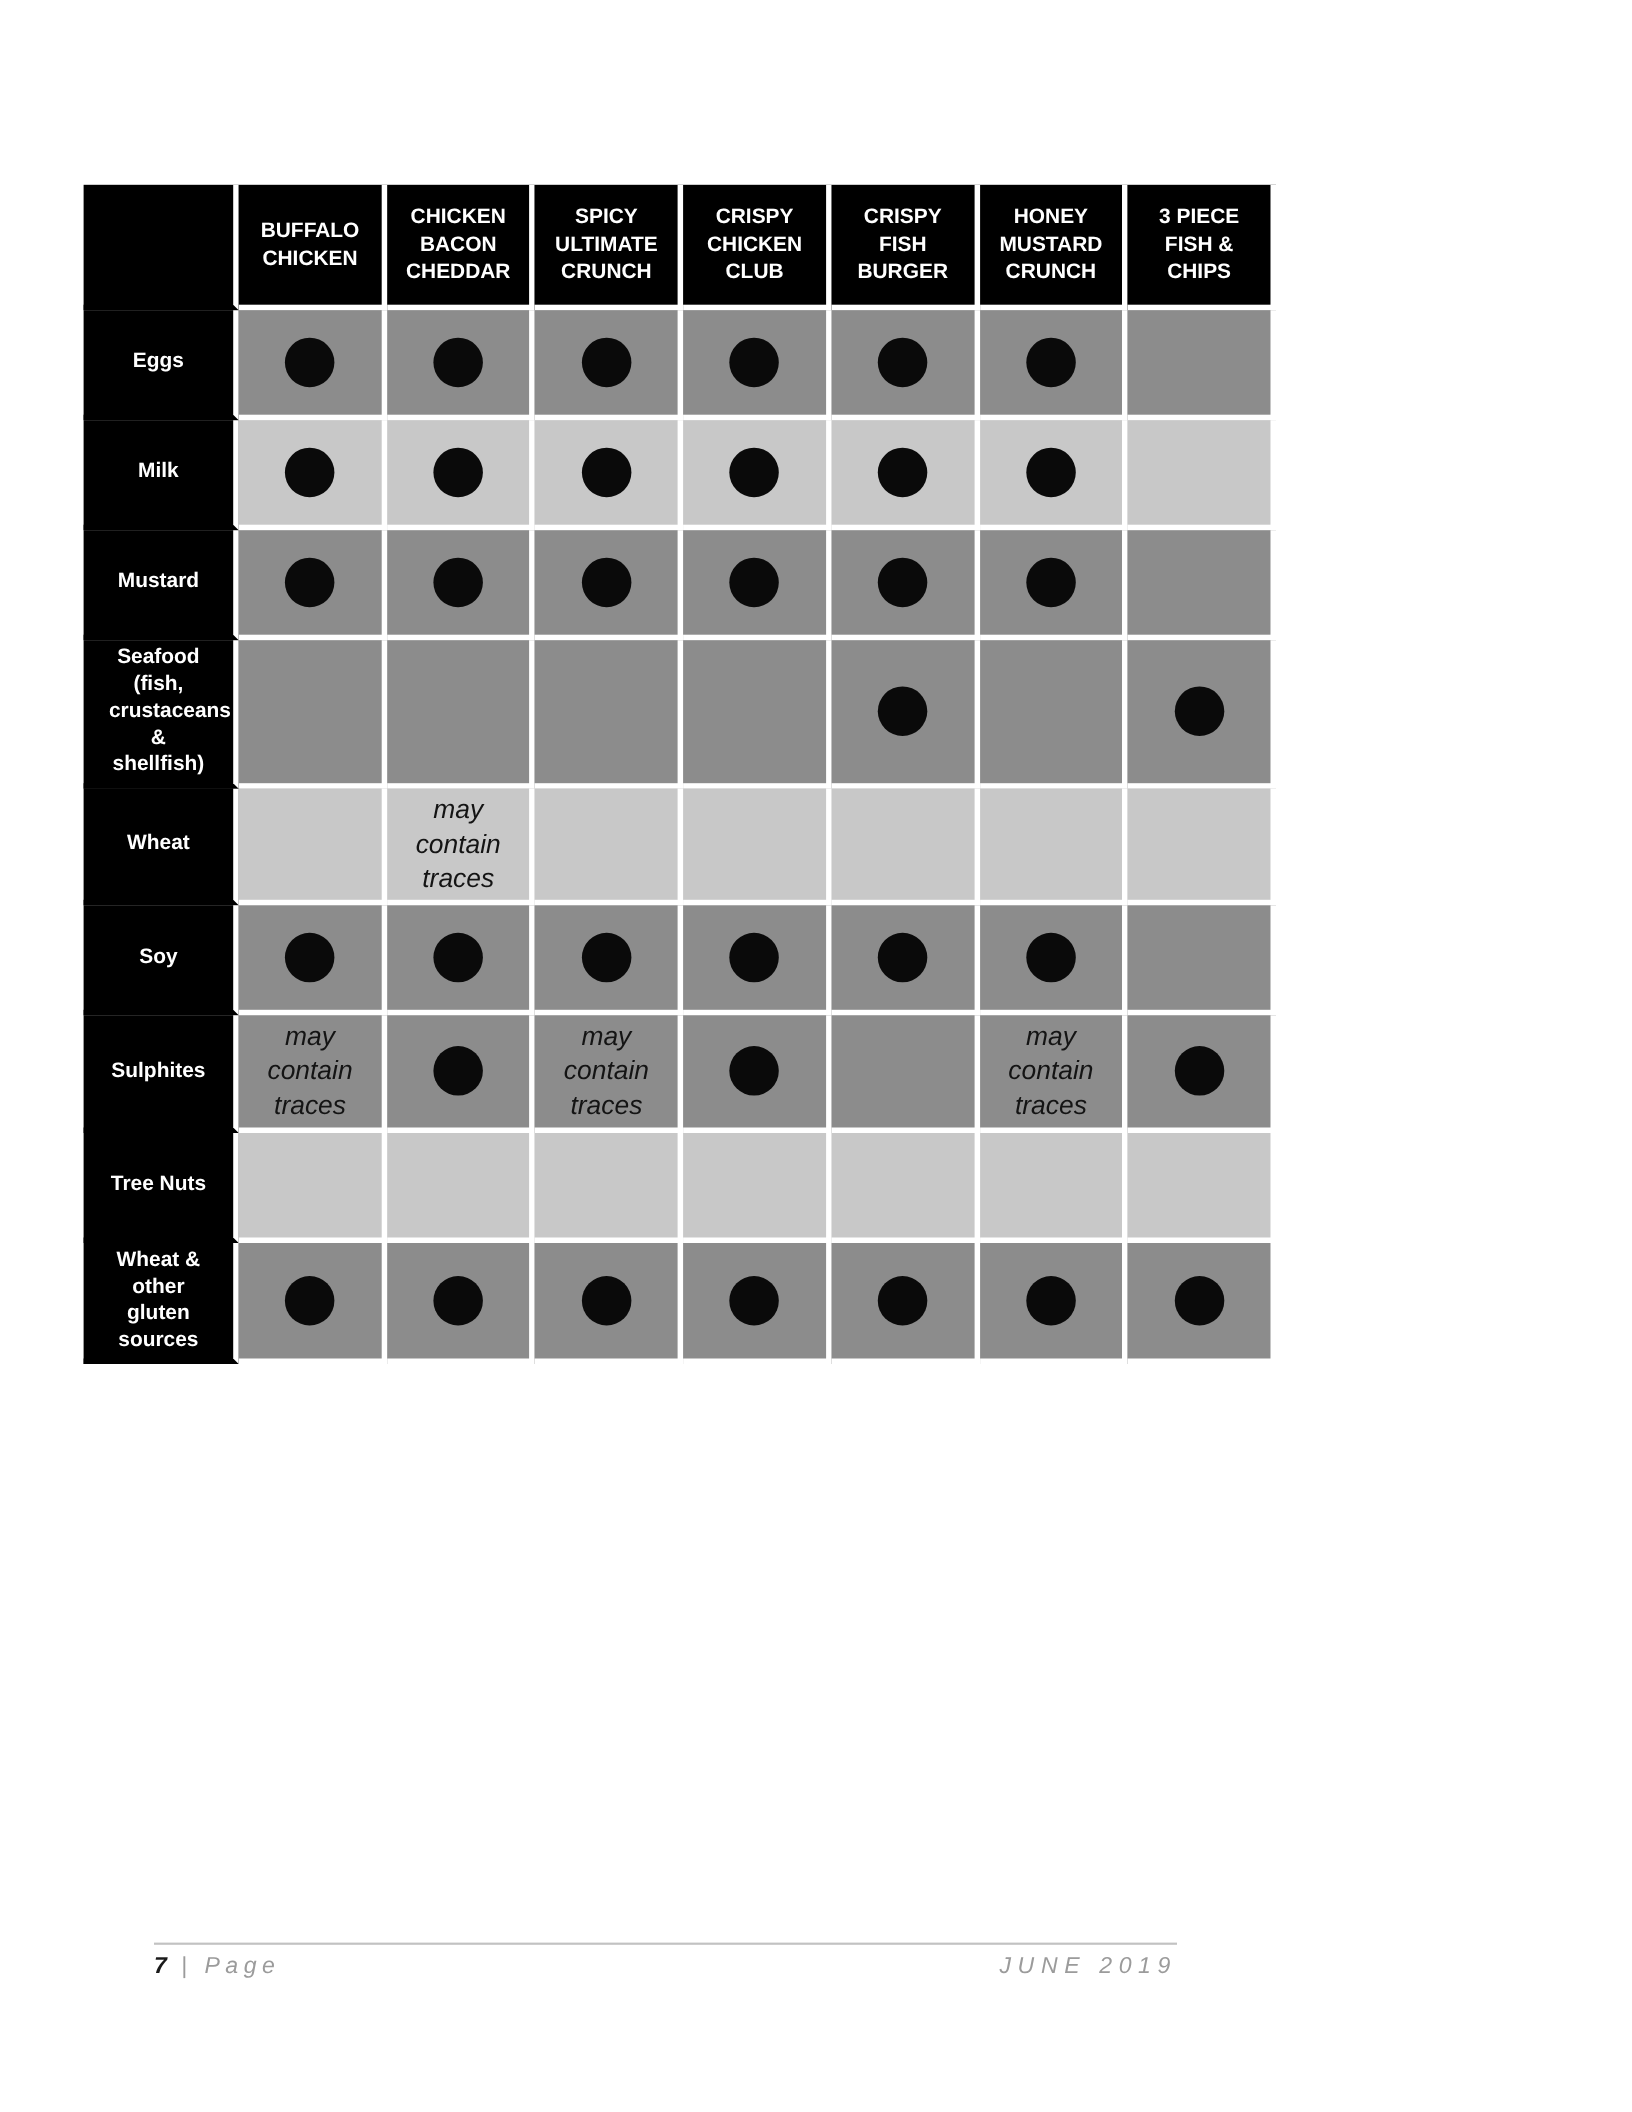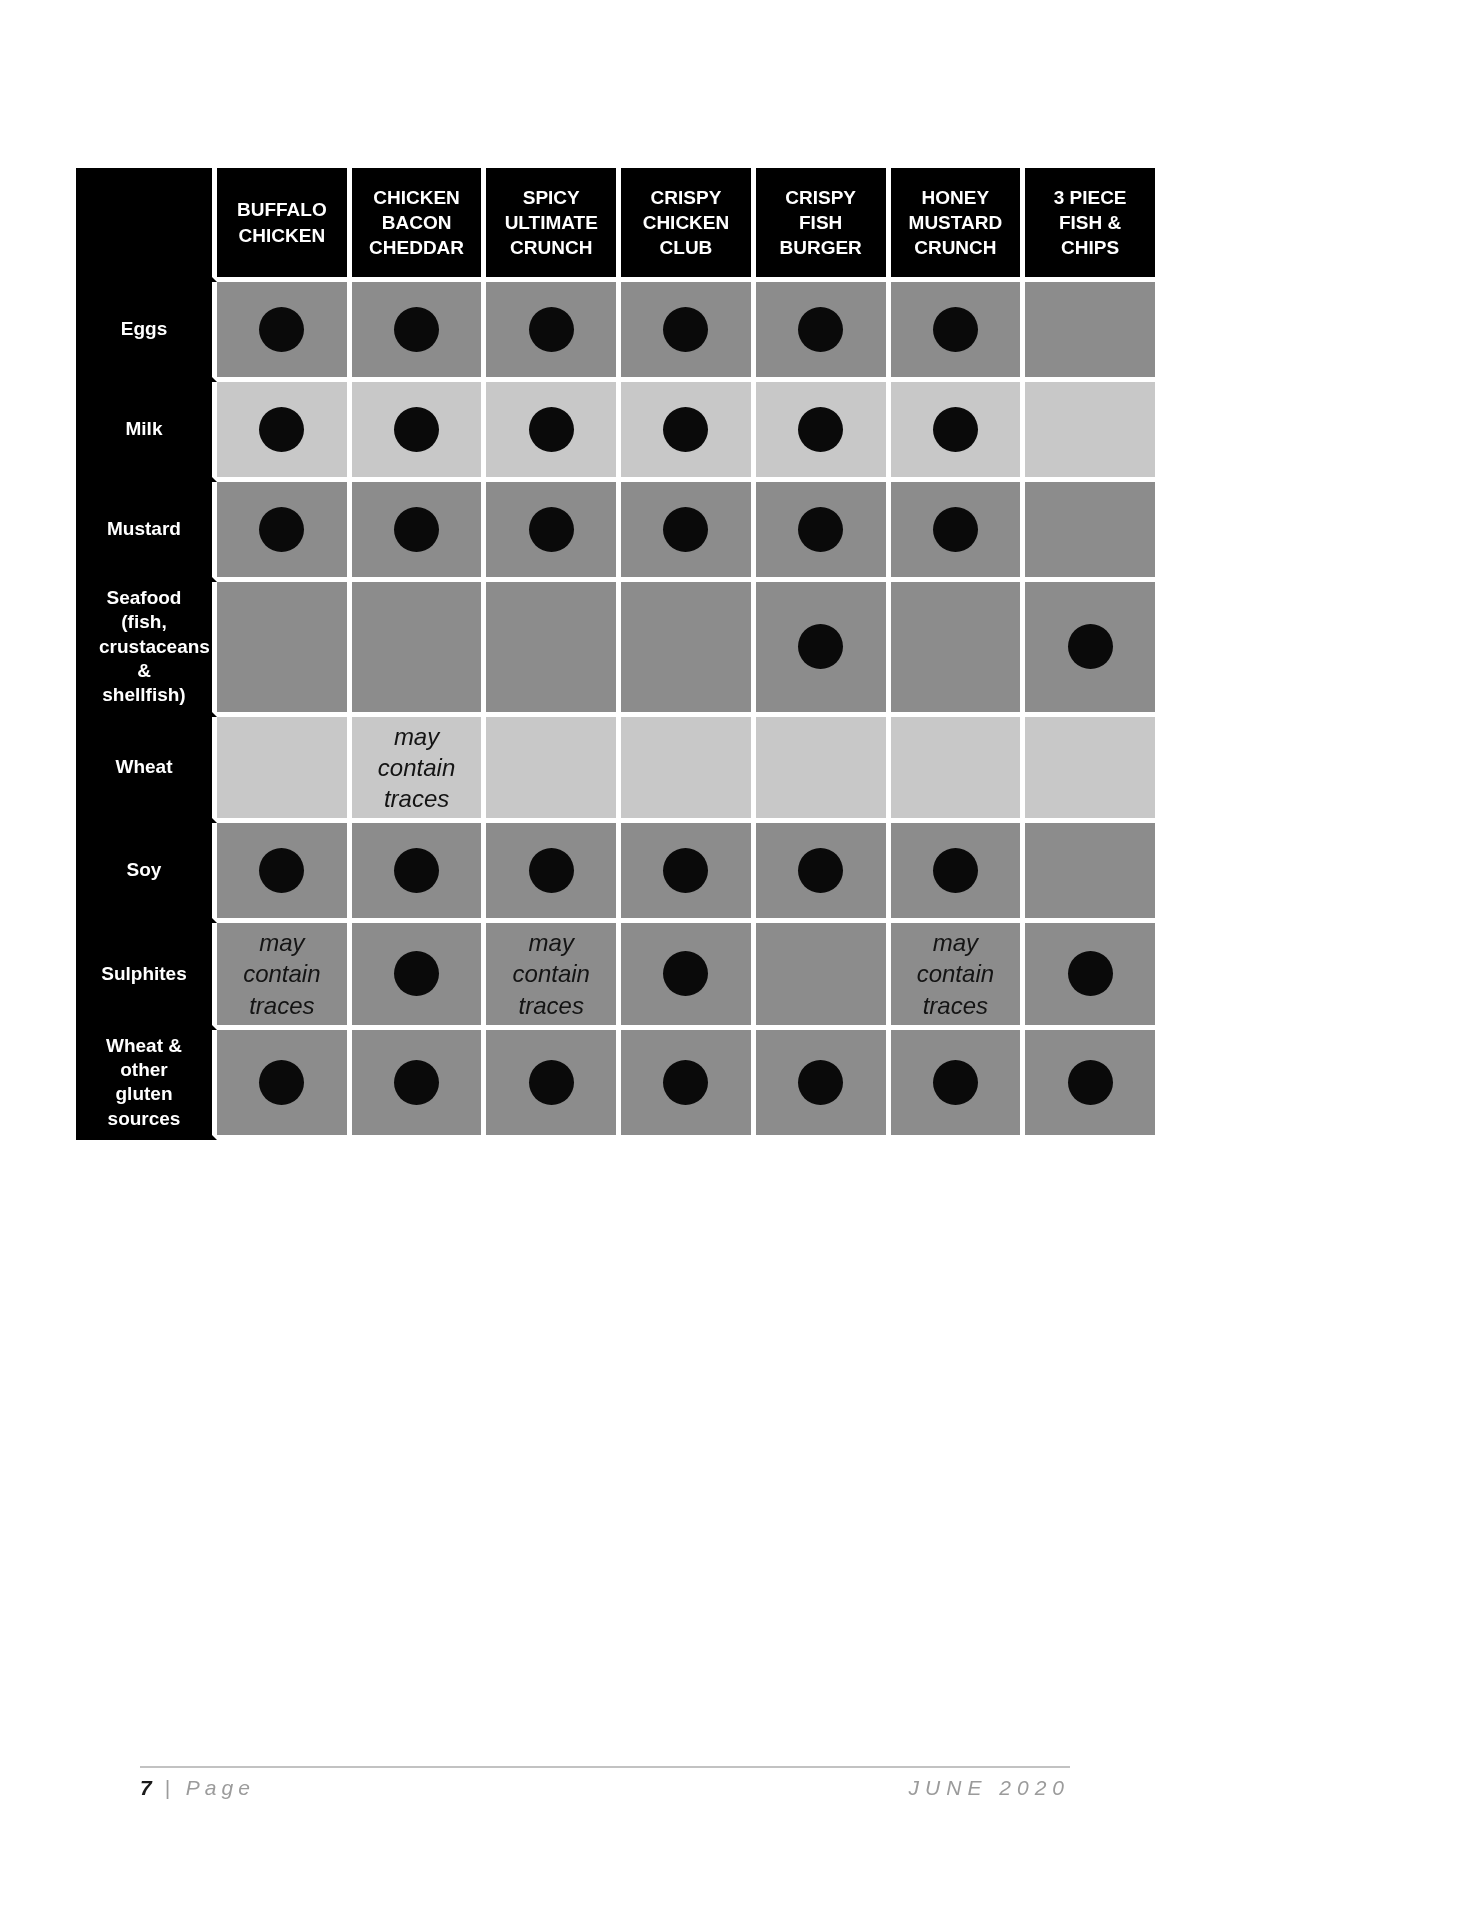--- a/index.html
+++ b/index.html
@@ -150,37 +150,47 @@
         <tr class="dark">
           <th class="row-label">Sulphites</th>
           <td><em class="traces">may contain traces</em></td>
           <td><span class="dot"></span></td>
           <td><em class="traces">may contain traces</em></td>
           <td><span class="dot"></span></td>
           <td></td>
           <td><em class="traces">may contain traces</em></td>
           <td><span class="dot"></span></td>
         </tr>
+        <tr class="light">
+          <th class="row-label">Tree Nuts</th>
+          <td></td>
+          <td></td>
+          <td></td>
+          <td></td>
+          <td></td>
+          <td></td>
+          <td></td>
+        </tr>
         <tr class="dark">
           <th class="row-label">Wheat &amp; other gluten sources</th>
           <td><span class="dot"></span></td>
           <td><span class="dot"></span></td>
           <td><span class="dot"></span></td>
           <td><span class="dot"></span></td>
           <td><span class="dot"></span></td>
           <td><span class="dot"></span></td>
           <td><span class="dot"></span></td>
         </tr>
       </tbody>
   </table>
 
   <div class="footer">
     <div class="footer-rule"></div>
     <div class="footer-row">
       <div class="footer-left">
         <span class="pn">7</span>
         <span class="pl">| Page</span>
       </div>
-      <div class="footer-right">JUNE 2020</div>
+      <div class="footer-right">JUNE 2019</div>
     </div>
   </div>
 
 </div>
 
 </body></html>

